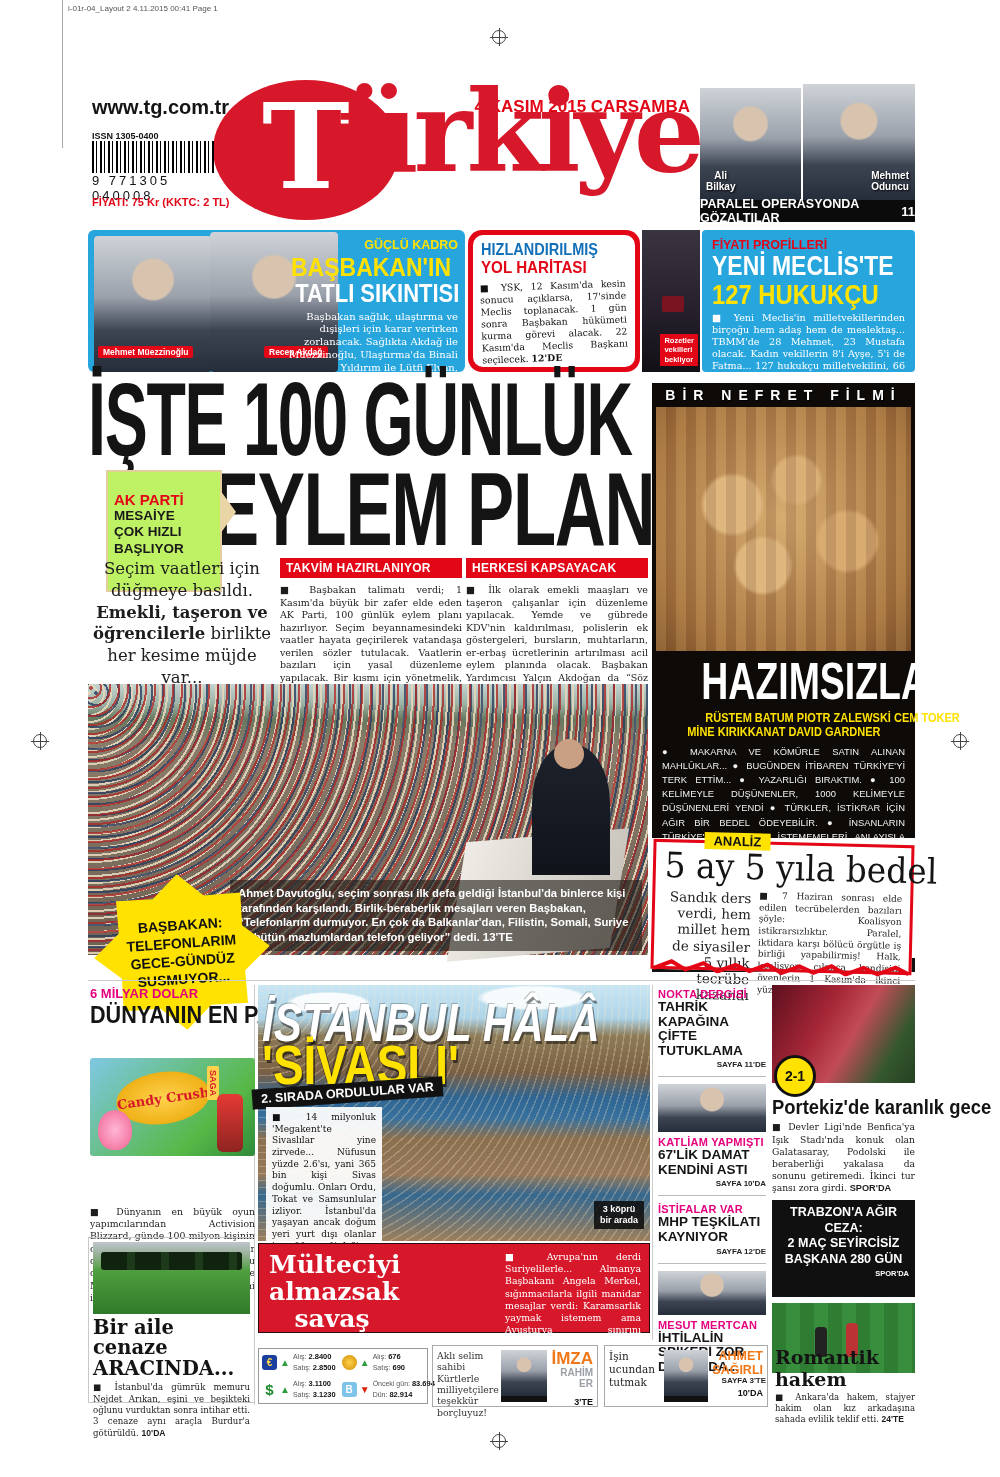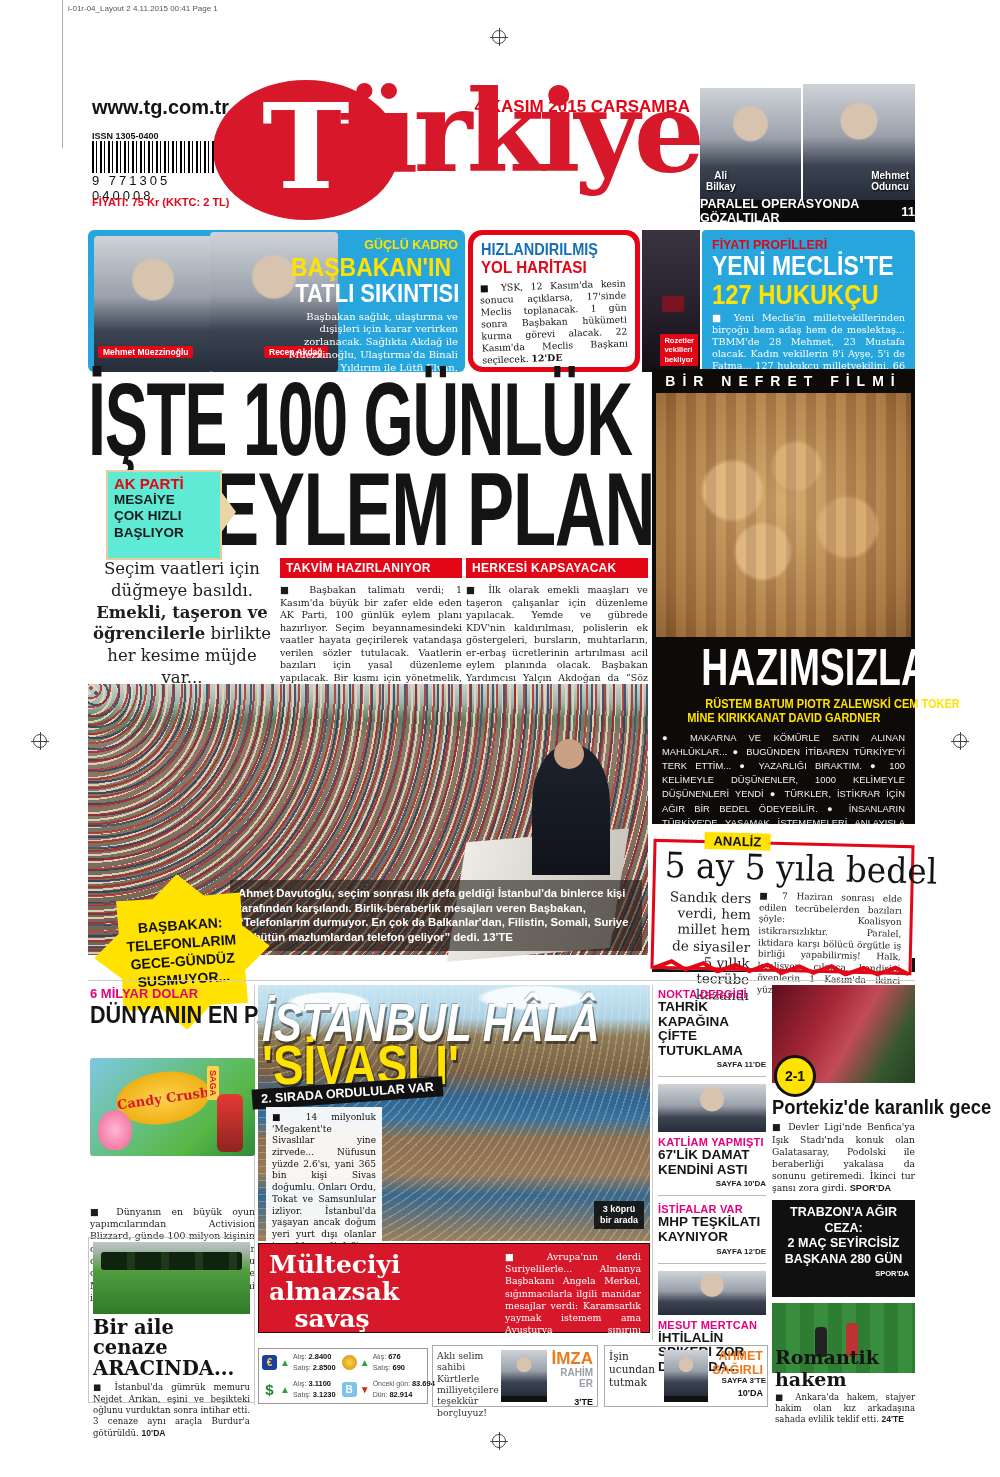--- a/index.html
+++ b/index.html
@@ -124,21 +124,21 @@
   <div class="abs" style="left:702px;top:230px;width:213px;height:142px;background:#27a5dd;border-radius:4px;padding:8px 10px;box-sizing:border-box;">
     <div style="font-size:12.5px;font-weight:900;color:#e30617;">FİYATI PROFİLLERİ</div>
     <div style="font-size:28px;font-weight:900;color:#fff;line-height:1.02;"><span class="cond" style="transform:scaleX(.82);">YENİ MECLİS'TE</span></div>
     <div style="font-size:28px;font-weight:900;color:#ffe200;line-height:1.02;"><span class="cond" style="transform:scaleX(.85);">127 HUKUKÇU</span></div>
     <div class="serif" style="font-size:9.6px;color:#fff;line-height:1.26;margin-top:3px;text-align:justify;"><span>■ Yeni Meclis'in milletvekillerinden birçoğu hem adaş hem de meslektaş... TBMM'de 28 Mehmet, 23 Mustafa olacak. Kadın vekillerin 8'i Ayşe, 5'i de Fatma... 127 hukukçu milletvekilini, 66 mühendis, 45 doktor takip ediyor.</span> <b>12'DE</b></div>
   </div>
 
   <div class="abs" style="left:88px;top:372px;height:96px;font-size:104px;font-weight:700;color:#141414;line-height:.92;"><span class="cond" style="transform:scaleX(.62);letter-spacing:-2px;">İŞTE 100 GÜNLÜK</span></div>
   <div class="abs" style="left:212px;top:462px;height:96px;font-size:104px;font-weight:700;color:#141414;line-height:.92;"><span class="cond" style="transform:scaleX(.68);letter-spacing:-2px;">EYLEM PLANI</span></div>
 
-  <div class="abs" style="left:106px;top:470px;width:100px;height:80px;background:#5eead4;border:2px solid #e3cf9e;padding:3px 6px;">
+  <div class="abs" style="left:106px;top:470px;width:100px;height:80px;background:#bef264;border:2px solid #e3cf9e;padding:19px 6px;">
     <div style="color:#e30617;font-weight:900;font-size:15px;">AK PARTİ</div>
     <div class="pl" style="color:#1a1a1a;font-weight:900;font-size:13.5px;line-height:1.22;">MESAİYE
 ÇOK HIZLI
 BAŞLIYOR</div>
     <div class="abs" style="right:-16px;top:18px;width:0;height:0;border-top:22px solid transparent;border-bottom:22px solid transparent;border-left:16px solid #e9d5a5;"></div>
   </div>
 
   <div class="abs serif" style="left:90px;top:558px;width:184px;font-size:16.5px;line-height:1.32;text-align:center;color:#1d1d1d;"><span>Seçim vaatleri için düğmeye basıldı. </span><b>Emekli, taşeron ve öğrencilerle</b><span> birlikte her kesime müjde var...</span></div>
 
   <div class="abs" style="left:280px;top:558px;width:182px;">
@@ -156,21 +156,21 @@
     <div class="abs" style="right:64px;bottom:186px;width:30px;height:30px;background:#c9a083;border-radius:50%;"></div>
     <div class="abs" style="left:142px;right:6px;bottom:4px;background:rgba(35,30,25,.62);padding:6px 8px;color:#fff;font-size:11.3px;font-weight:700;line-height:1.3;"><span>Ahmet Davutoğlu, seçim sonrası ilk defa geldiği İstanbul'da binlerce kişi tarafından karşılandı. Birlik-beraberlik mesajları veren Başbakan, “Telefonlarım durmuyor. En çok da Balkanlar'dan, Filistin, Somali, Suriye ve bütün mazlumlardan telefon geliyor” dedi. </span><b style="font-size:11.5px;">13'TE</b></div>
   </div>
   <div class="abs star" style="left:94px;top:874px;width:176px;height:156px;transform:rotate(-4deg);">
     <div class="pl" style="font-size:14px;font-weight:900;line-height:1.3;color:#111;">BAŞBAKAN:
 TELEFONLARIM
 GECE-GÜNDÜZ
 SUSMUYOR...</div>
   </div>
 
-  <div class="abs" style="left:652px;top:369px;width:263px;height:455px;background:#0d0a07;">
+  <div class="abs" style="left:652px;top:383px;width:263px;height:455px;background:#0d0a07;">
     <div style="text-align:center;color:#fff;font-weight:900;font-size:14px;letter-spacing:7px;padding-top:4px;text-shadow:1px 1px 0 #000;">BİR NEFRET FİLMİ</div>
     <div class="nefret-ill" style="margin:4px;height:244px;"></div>
     <div style="text-align:center;color:#fff;font-weight:900;font-size:52px;line-height:1;"><span class="condc" style="transform:scaleX(.72);">HAZIMSIZLAR</span></div>
     <div style="text-align:center;color:#ffe200;font-weight:900;font-size:12.5px;margin-top:4px;padding-left:36px;"><span class="condc" style="transform:scaleX(.88);">RÜSTEM BATUM   PIOTR ZALEWSKİ   CEM TOKER</span></div>
     <div style="text-align:center;color:#ffe200;font-weight:900;font-size:12.5px;"><span class="condc" style="transform:scaleX(.88);">MİNE KIRIKKANAT   DAVID GARDNER</span></div>
     <div style="color:#f0f0f0;font-size:9.4px;line-height:1.5;padding:6px 10px 0;text-align:justify;"><span>● MAKARNA VE KÖMÜRLE SATIN ALINAN MAHLÛKLAR... ● BUGÜNDEN İTİBAREN TÜRKİYE'Yİ TERK ETTİM... ● YAZARLIĞI BIRAKTIM. ● 100 KELİMEYLE DÜŞÜNENLER, 1000 KELİMEYLE DÜŞÜNENLERİ YENDİ ● TÜRKLER, İSTİKRAR İÇİN AĞIR BİR BEDEL ÖDEYEBİLİR. ● İNSANLARIN TÜRKİYE'DE YAŞAMAK İSTEMEMELERİ ANLAYIŞLA KARŞILANMALI </span><b>13'TE</b></div>
   </div>
 
   <div class="abs" style="left:652px;top:958px;width:263px;height:14px;background:#121212;"></div>
   <div class="abs" style="left:652px;top:842px;width:261px;height:130px;background:#fff;border:3px solid #e30617;transform:rotate(1.4deg);box-sizing:border-box;">

